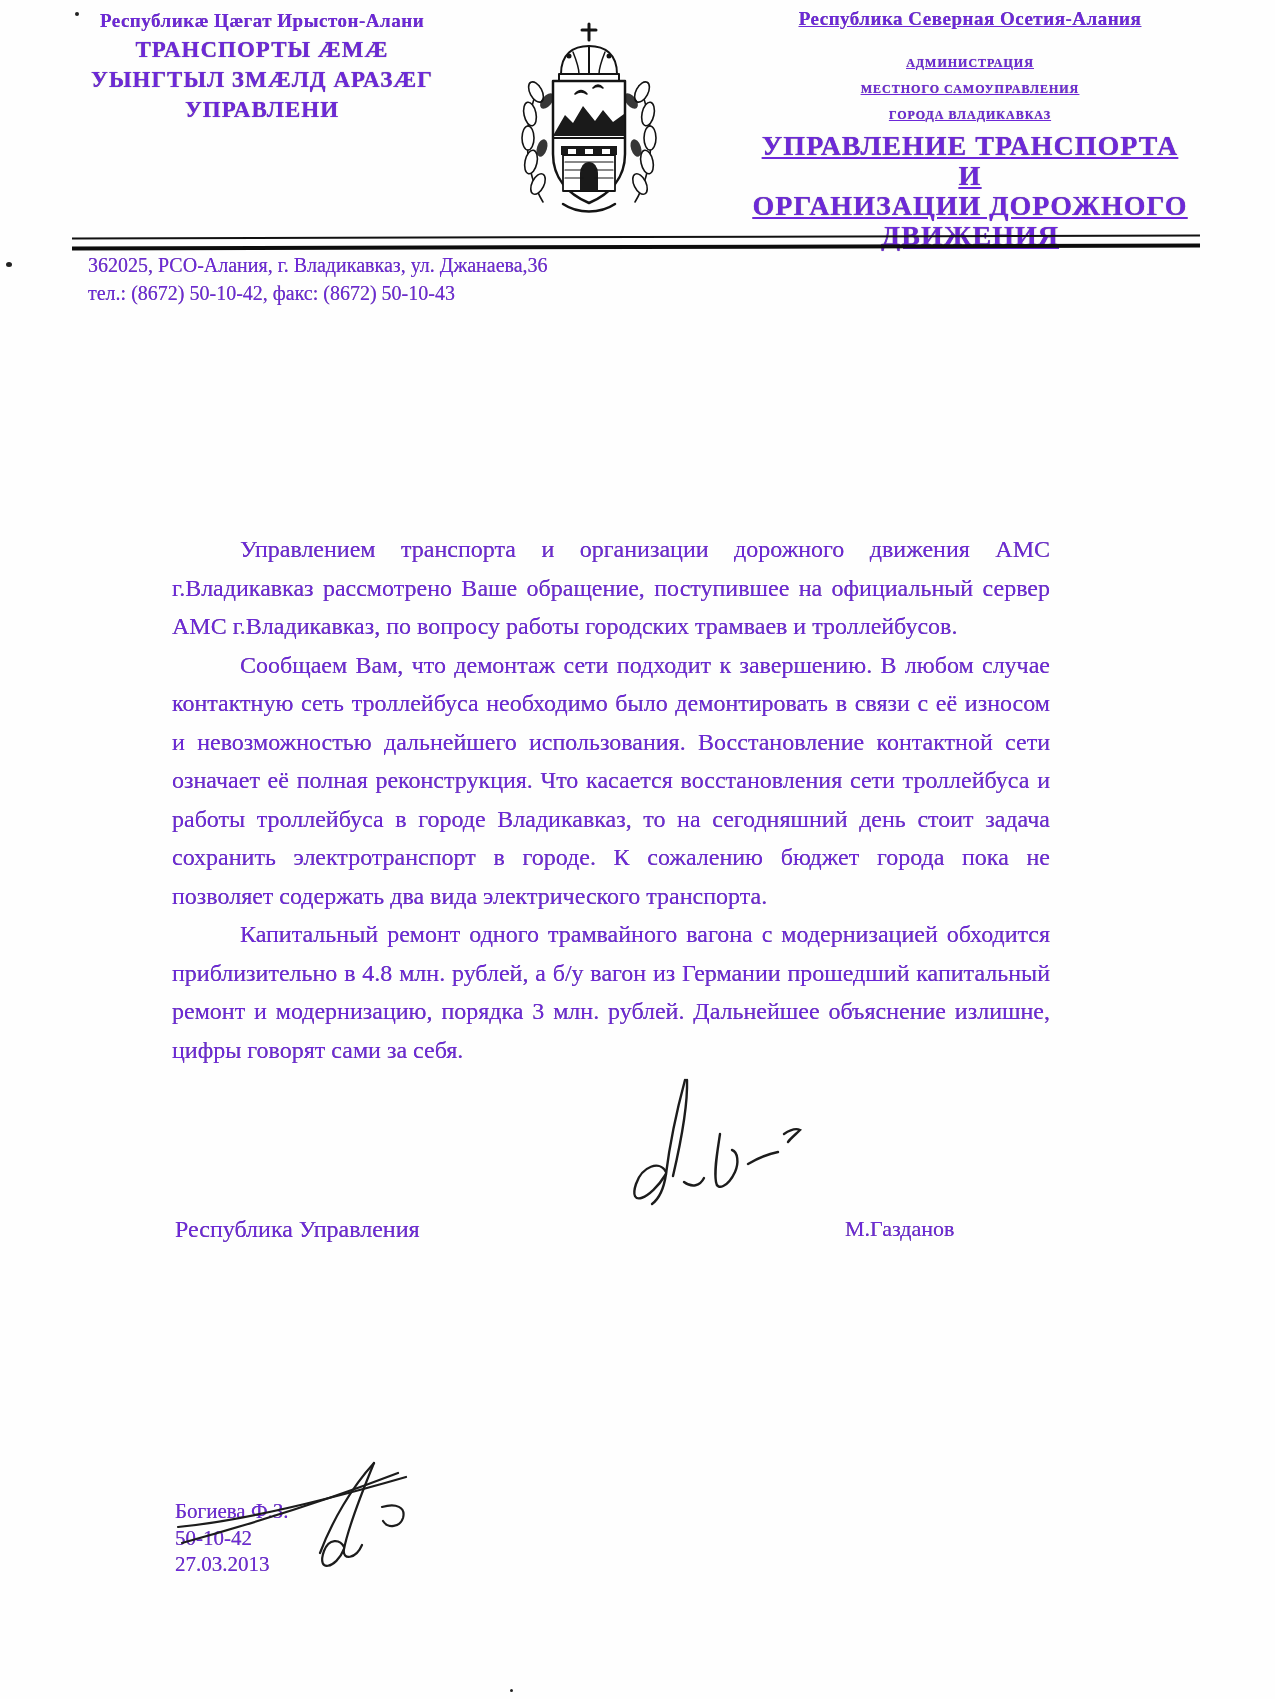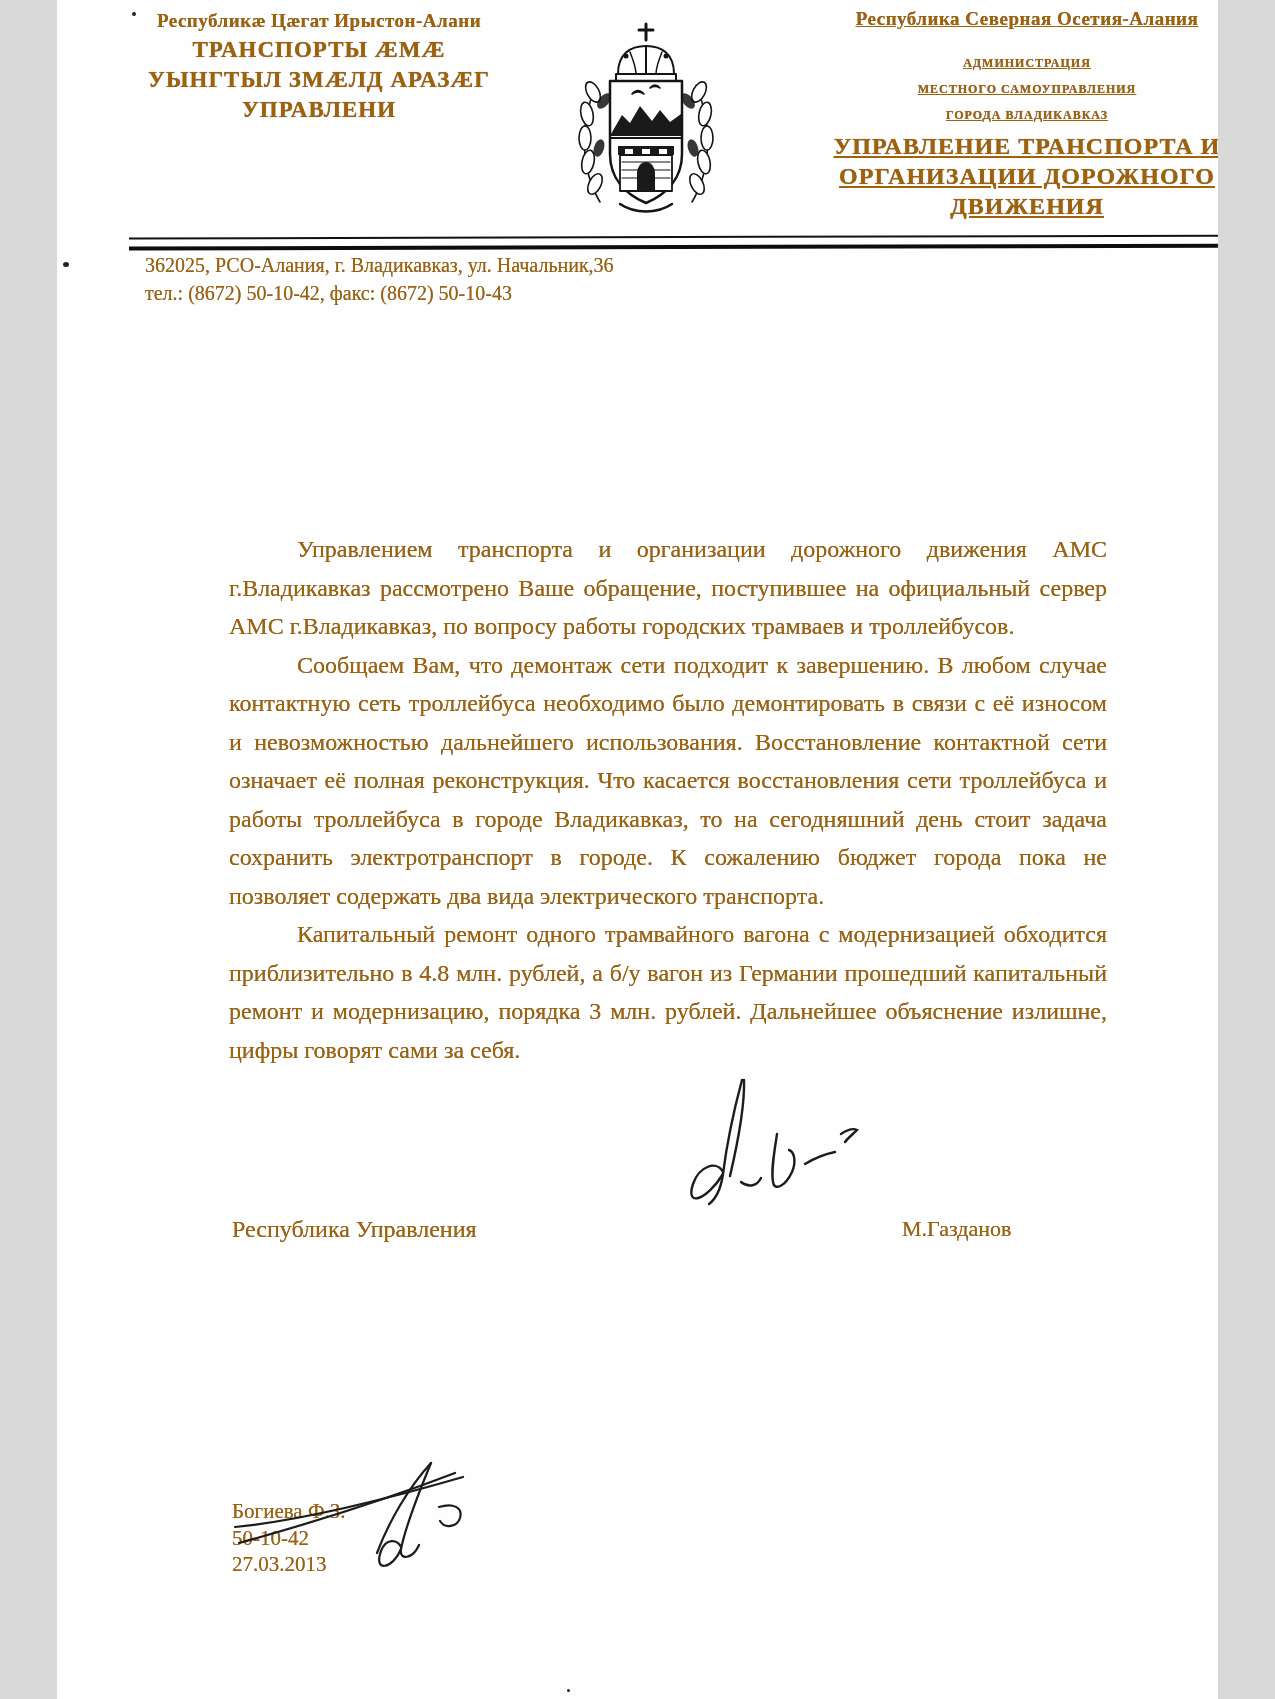--- a/index.html
+++ b/index.html
@@ -1,36 +1,36 @@
 <!DOCTYPE html>
 <html><head>
 <meta charset="utf-8">
 <style>
   html,body{margin:0;padding:0;background:#d9d9d9;}
   .page{
     position:relative;
-    width:1161px;height:1699px;
+    width:1275px;height:1699px;
     margin:0 auto;
     background:#fefefe;
     font-family:"Liberation Serif","DejaVu Serif",serif;
-    color:#a16207;
+    color:#6d28d9;
     overflow:hidden;
   }
   .preline{white-space:pre-line;}
   .center{text-align:center;}
   .abs{position:absolute;}
 
   
   .lh-left{left:78px;top:10px;width:368px;}
   .lh-right{left:748px;top:8px;width:444px;text-decoration:underline;}
   .lh-region{font-weight:bold;font-size:19px;letter-spacing:.5px;text-shadow:0 0 .6px rgba(0,0,0,.55);}
   .lh-org{margin-top:20px;font-weight:bold;font-size:19px;line-height:26px;letter-spacing:1px;text-shadow:0 0 .7px rgba(0,0,0,.6);}
   .lh-dept{margin-top:3px;font-weight:bold;font-size:23px;line-height:30px;letter-spacing:1px;text-shadow:0 0 .8px rgba(0,0,0,.65);}
   .lh-right .lh-org{font-size:12px;}
-  .lh-right .lh-dept{font-size:24px;}
+  .lh-right .lh-dept{font-size:28px;}
 
   .emblem{left:503px;top:22px;width:172px;height:198px;}
 
   
   .rule{left:72px;top:236px;width:1128px;height:7px;
         border-top:2px solid #111;border-bottom:4px solid #0d0d0d;
         transform:rotate(-.15deg);}
   .contact{left:88px;top:251px;font-size:20px;line-height:28px;text-shadow:0 0 .5px rgba(0,0,0,.5);}
 
   
@@ -119,21 +119,21 @@
 МЕСТНОГО САМОУПРАВЛЕНИЯ
 ГОРОДА ВЛАДИКАВКАЗ</div>
     <div class="lh-dept preline">УПРАВЛЕНИЕ ТРАНСПОРТА И
 ОРГАНИЗАЦИИ ДОРОЖНОГО
 ДВИЖЕНИЯ</div>
   </div>
 
   <div class="abs rule"></div>
 
   <div class="abs contact">
-    <div>362025, РСО-Алания, г. Владикавказ, ул. Начальник,36</div>
+    <div>362025, РСО-Алания, г. Владикавказ, ул. Джанаева,36</div>
     <div>тел.: (8672) 50-10-42, факс: (8672) 50-10-43</div>
   </div>
 
   <div class="abs body-text">
     <p>Управлением транспорта и организации дорожного движения АМС г.Владикавказ рассмотрено Ваше обращение, поступившее на официальный сервер АМС г.Владикавказ, по вопросу работы городских трамваев и троллейбусов.</p>
     <p>Сообщаем Вам, что демонтаж сети подходит к завершению. В любом случае контактную сеть троллейбуса необходимо было демонтировать в связи с её износом и невозможностью дальнейшего использования. Восстановление контактной сети означает её полная реконструкция. Что касается восстановления сети троллейбуса и работы троллейбуса в городе Владикавказ, то на сегодняшний день стоит задача сохранить электротранспорт в городе. К сожалению бюджет города пока не позволяет содержать два вида электрического транспорта.</p>
     <p>Капитальный ремонт одного трамвайного вагона с модернизацией обходится приблизительно в 4.8 млн. рублей, а б/у вагон из Германии прошедший капитальный ремонт и модернизацию, порядка 3 млн. рублей. Дальнейшее объяснение излишне, цифры говорят сами за себя.</p>
   </div>
 
   <svg class="abs sig-svg" viewBox="0 0 230 150" fill="none" stroke="#1c1c1c" stroke-width="2.4" stroke-linecap="round">

